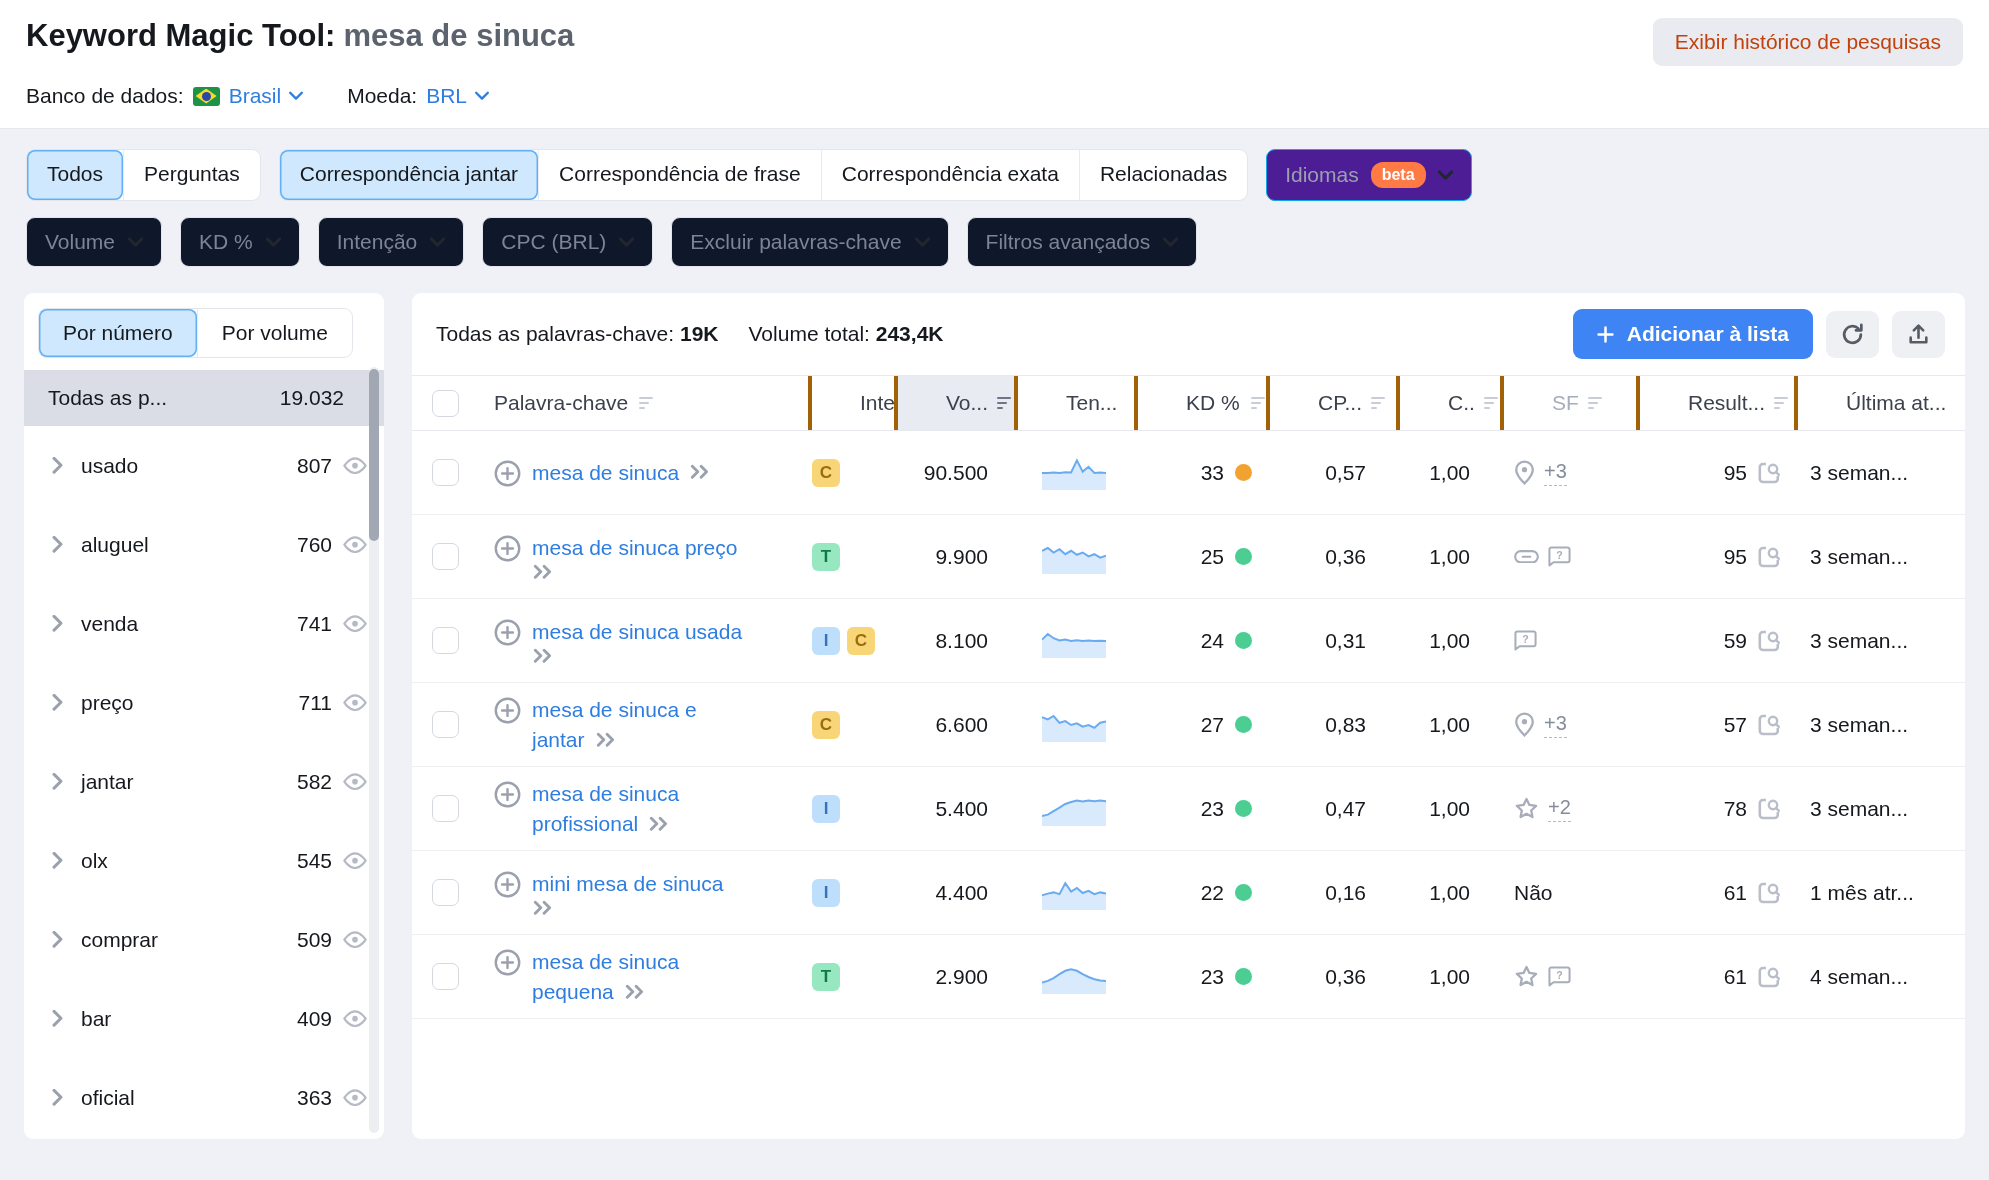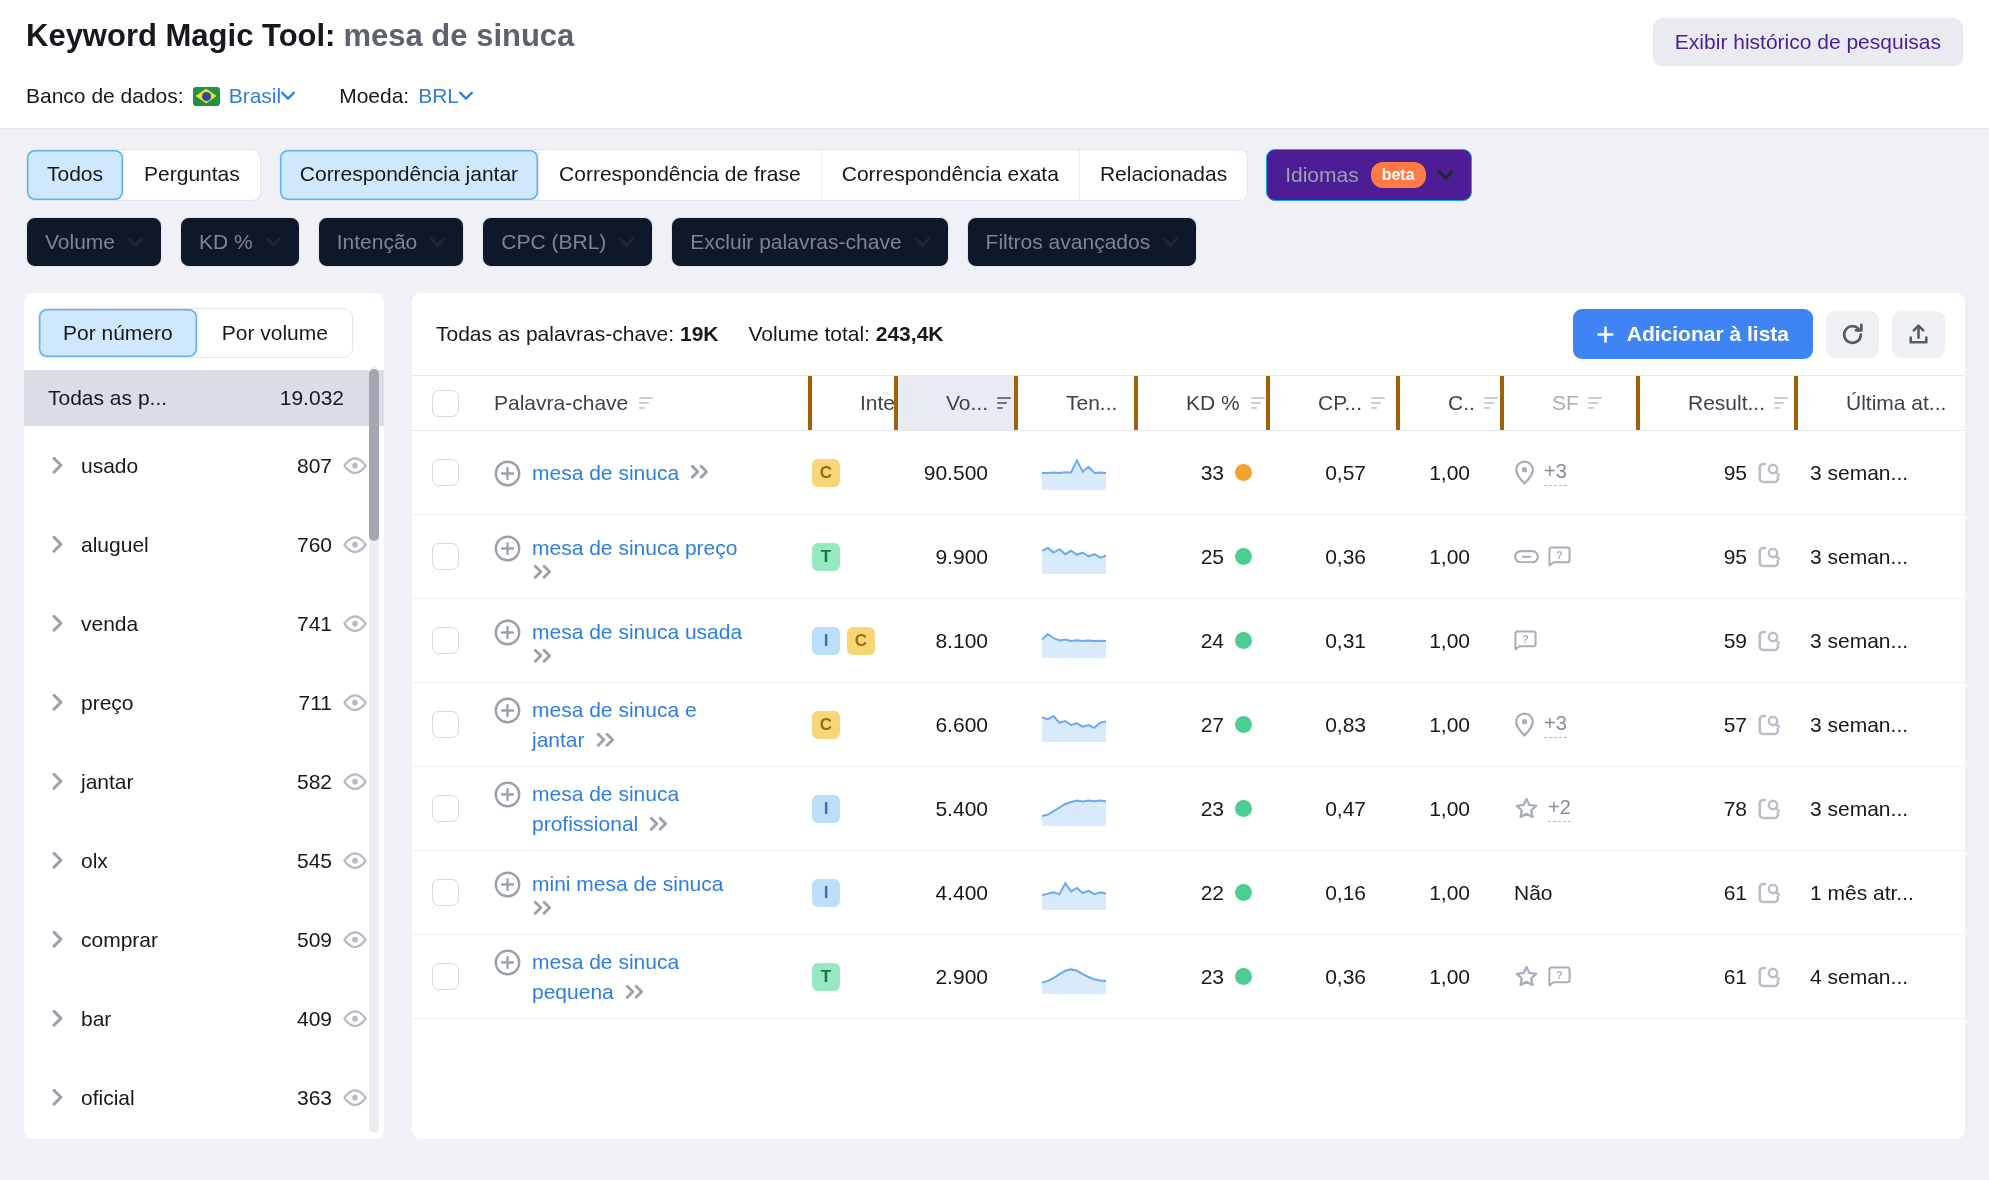--- a/index.html
+++ b/index.html
@@ -9,27 +9,27 @@
     background:#eff1f6; color:#15181d; position:relative;
   }
   .icn { display:inline-flex; align-items:center; line-height:0; }
 
   
   .app-header { background:#fff; padding:18px 26px 20px 26px; border-bottom:1px solid #e5e7ec; }
   .title-row { display:flex; align-items:flex-start; justify-content:space-between; }
   .page-title { font-size:31px; font-weight:700; color:#15181d; }
   .page-title .query { color:#5d636e; font-weight:600; margin-left:8px; }
   .history-btn {
-    background:#e9ebf1; border:none; border-radius:9px; color:#4c1d95;
+    background:#e9ebf1; border:none; border-radius:9px; color:#c2410c;
     font-size:21px; padding:12px 22px; font-family:inherit; cursor:pointer;
   }
   .meta-row { display:flex; align-items:center; margin-top:18px; font-size:21px; }
   .meta-item { display:flex; align-items:center; gap:9px; }
   .meta-item + .meta-item { margin-left:44px; }
-  .meta-link { color:#2e7de0; display:flex; align-items:center; gap:0; cursor:pointer; }
+  .meta-link { color:#2e7de0; display:flex; align-items:center; gap:8px; cursor:pointer; }
   .flag { width:27px; height:19px; border-radius:3px; background:#1f9345; position:relative; overflow:hidden; }
   .flag .dia { position:absolute; inset:2px 3px; background:#f8d92c; clip-path:polygon(50% 0,100% 50%,50% 100%,0 50%); }
   .flag .orb { position:absolute; left:50%; top:50%; width:9px; height:9px; margin:-4.5px 0 0 -4.5px; border-radius:50%; background:#2b49a3; }
 
   
   .filter-bar { padding:20px 26px 0 26px; }
   .tabs-row { display:flex; gap:18px; flex-wrap:nowrap; }
   .seg { display:inline-flex; background:#fff; border:1px solid #e2e5ea; border-radius:9px; }
   .seg .tab {
     padding:12px 20px; font-size:21px; cursor:pointer; white-space:nowrap;

